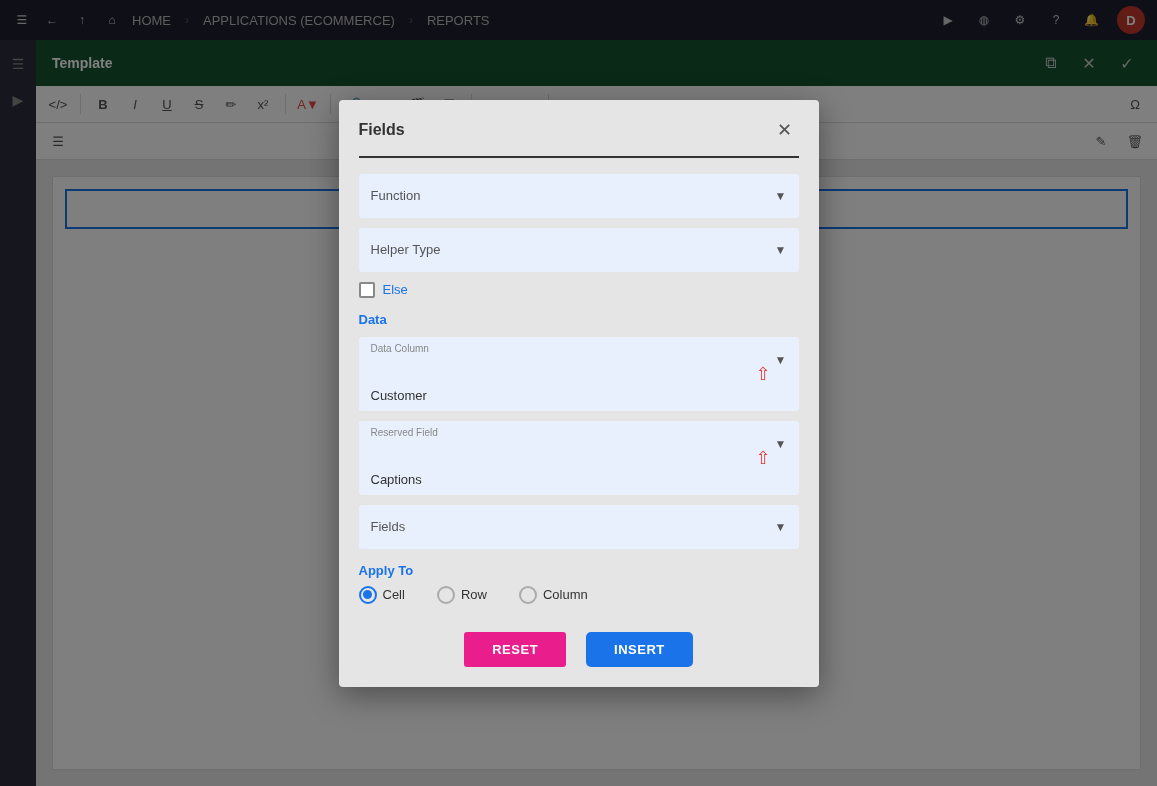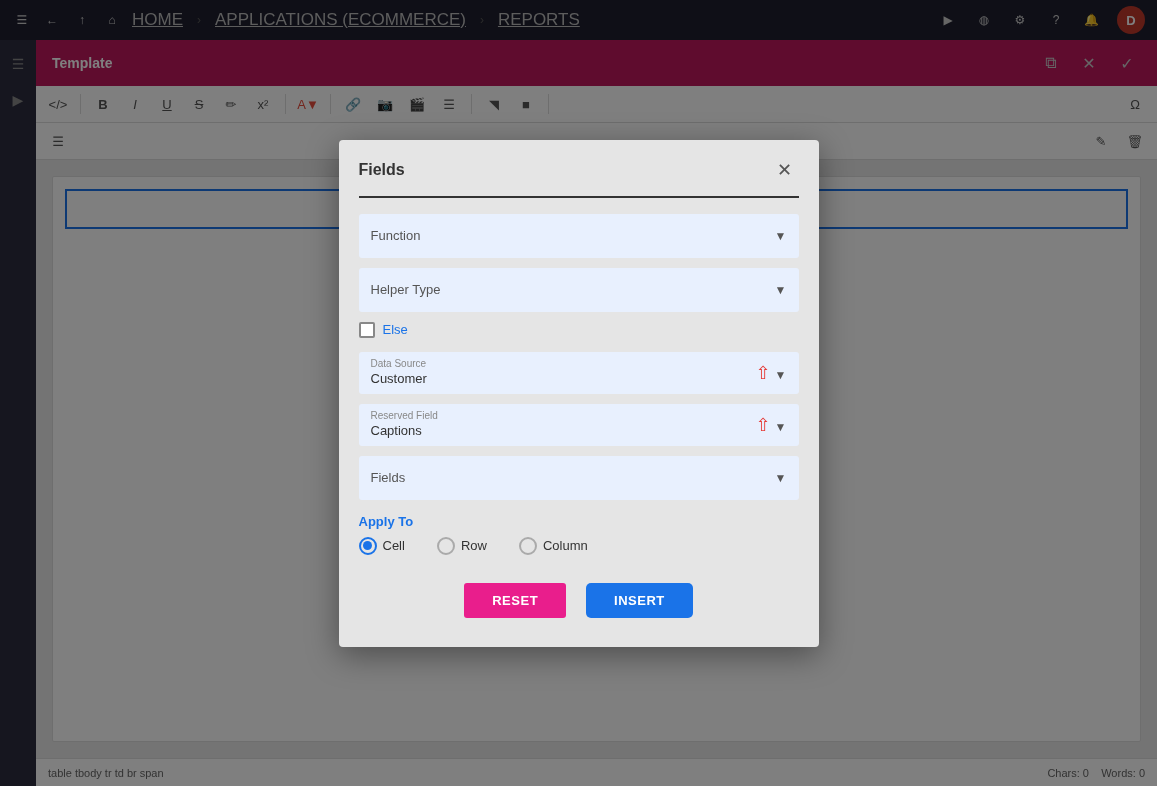--- a/index.html
+++ b/index.html
@@ -22,21 +22,21 @@
       gap: 10px;
       color: #aaa;
       font-size: 12px;
     }
     .topbar-icon {
       width: 20px; height: 20px;
       display: flex; align-items: center; justify-content: center;
       cursor: pointer; color: #ccc;
     }
     .topbar-sep { color: #555; margin: 0 4px; }
-    .topbar-link { color: #bbb; font-size: 17px; cursor: pointer; text-decoration: underline; }
+    .topbar-link { color: #bbb; font-size: 13px; cursor: pointer; }
     .topbar-right {
       margin-left: auto;
       display: flex; align-items: center; gap: 14px;
     }
     .topbar-right-icon {
       width: 22px; height: 22px;
       display: flex; align-items: center; justify-content: center;
       color: #ccc; cursor: pointer;
     }
     .avatar {
@@ -73,21 +73,21 @@
     .template-panel {
       flex: 1;
       background: #f0f0f0;
       display: flex;
       flex-direction: column;
     }
 
     
     .template-header {
       height: 46px;
-      background: #be185d;
+      background: #14532d;
       display: flex;
       align-items: center;
       padding: 0 16px;
       gap: 10px;
     }
     .template-title {
       color: #fff;
       font-size: 14px;
       font-weight: 600;
       flex: 1;
@@ -259,20 +259,21 @@
     }
     .stacked-dropdown-left { display: flex; flex-direction: column; }
     .stacked-label {
       font-size: 10px;
       color: #888;
       margin-bottom: 2px;
     }
     .stacked-value {
       font-size: 13px;
       color: #333;
+      margin-top: 32px;
     }
     .stacked-arrow-wrap {
       display: flex;
       align-items: center;
       height: 100%;
       padding-top: 10px;
     }
 
     
     .red-arrow {
@@ -344,21 +345,21 @@
       border: 2px solid #aaa;
       display: flex; align-items: center; justify-content: center;
     }
     .radio-text {
       font-size: 13px;
       color: #333;
     }
 
     
     .dialog-footer {
-      padding: 12px 20px 29px 20px;
+      padding: 12px 20px 20px 20px;
       display: flex;
       align-items: center;
       justify-content: center;
       gap: 20px;
     }
     .btn-reset {
       background: #e91e8c;
       color: #fff;
       border: none;
       padding: 10px 28px;
@@ -463,28 +464,20 @@
           <button class="toolbar-btn">🗑</button>
         </div>
       </div>
 
       <div class="editor-content">
         <div class="editor-inner">
           <div class="editor-cell"></div>
         </div>
       </div>
 
-      <div class="status-bar">
-        <span>table tbody tr td br span</span>
-        <span class="status-bar-right">
-          <span>Chars: 0</span>
-          &nbsp;&nbsp;
-          <span>Words: 0</span>
-        </span>
-      </div>
 
     </div>
   </div>
 </div>
 
 <div class="overlay">
   <div class="dialog">
 
     <div class="dialog-header">
       <span class="dialog-title">Fields</span>
@@ -504,24 +497,25 @@
         <span>Helper Type</span>
         <span class="dropdown-arrow">▼</span>
       </div>
 
       <div class="checkbox-row">
         <div class="checkbox-box"></div>
         <span class="checkbox-label">Else</span>
       </div>
 
       <div class="data-section">
+        <div class="section-label">Data</div>
 
         <div class="stacked-dropdown">
           <div class="stacked-dropdown-left">
-            <span class="stacked-label">Data Source</span>
+            <span class="stacked-label">Data Column</span>
             <span class="stacked-value">Customer</span>
           </div>
           <span class="red-arrow">⇧</span>
           <div class="stacked-arrow-wrap">
             <span class="dropdown-arrow">▼</span>
           </div>
         </div>
 
         <div class="stacked-dropdown">
           <div class="stacked-dropdown-left">

